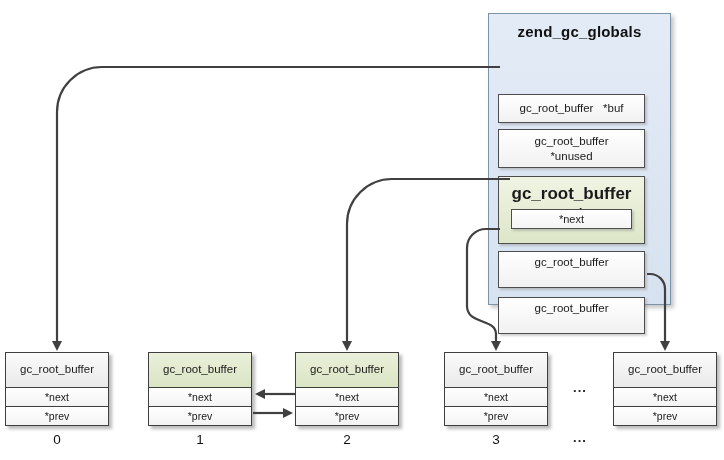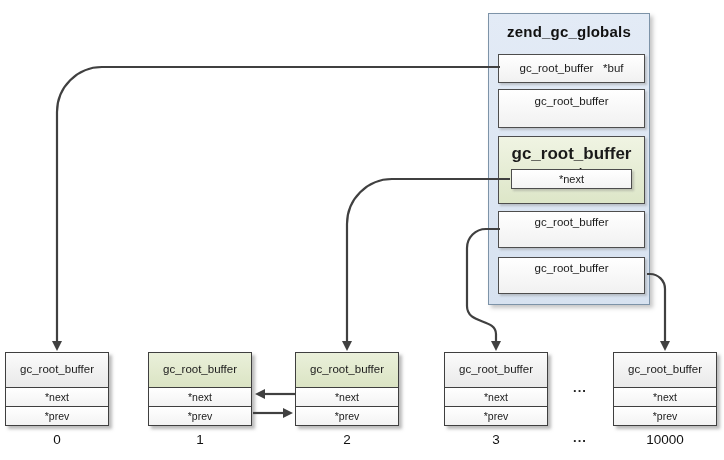--- a/index.html
+++ b/index.html
@@ -2,36 +2,36 @@
 <html><head>
 <meta charset="utf-8">
 <style>
   html,body{margin:0;padding:0;background:#ffffff;}
   #canvas{
     position:relative;width:724px;height:460px;background:#ffffff;overflow:hidden;
     font-family:"Liberation Sans",sans-serif;color:#1a1a1a;
   }
   
   .globals{
-    position:absolute;left:488px;top:13px;width:162px;height:292px;
+    position:absolute;left:488px;top:13px;width:183px;height:292px;
     background:linear-gradient(180deg,#e3ebf6 0%,#d7e2f0 100%);
     border:1.5px solid #7d93a8;box-sizing:border-box;
     box-shadow:3px 3px 4px rgba(130,130,130,0.45);
     padding-left:32px;
   }
   .globals-title{
     position:absolute;left:0;top:9px;width:100%;text-align:center;
     font-weight:bold;font-size:15px;letter-spacing:0.2px;color:#111;
   }
   .field{
     position:absolute;left:9px;width:147px;box-sizing:border-box;
     background:linear-gradient(180deg,#ffffff 0%,#f1f1f1 100%);
     border:1px solid #4d4d4d;
     box-shadow:2px 2px 2px rgba(120,120,120,0.35);
-    text-align:center;font-size:11.5px;
+    text-align:center;font-size:11.5px;margin-top:40px;
   }
   .field .l1{display:block;line-height:15px;}
   .field .l2{display:block;line-height:15px;}
   .f-buf{top:40px;height:29px;line-height:27px;white-space:pre;}
   .f-unused{top:75px;height:39px;padding-top:4px;}
   .f-roots{
     top:122px;height:68px;
     background:linear-gradient(180deg,#f0f4e3 0%,#dde6c8 100%);
   }
   .f-roots .roots-title{display:block;margin-top:7px;font-weight:bold;font-size:17px;}
@@ -72,20 +72,21 @@
 
 <div id="canvas">
 
   <div class="globals">
     <div class="globals-title">zend_gc_globals</div>
 
     <div class="field f-buf">gc_root_buffer   *buf</div>
 
     <div class="field f-unused">
       <span class="l1">gc_root_buffer</span>
+      <span class="l2">*unused</span>
     </div>
 
     <div class="field f-roots">
       <span class="roots-title">gc_root_buffer roots</span>
       <div class="roots-next">*next</div>
     </div>
 
     <div class="field f-first">
       <span class="l1">gc_root_buffer</span>
     </div>
@@ -130,21 +131,20 @@
     </div>
     <div class="index-label">3</div>
   </div>
 
   <div class="buffer-wrap" style="left:613px">
     <div class="buffer">
       <div class="buf-header">gc_root_buffer</div>
       <div class="buf-row">*next</div>
       <div class="buf-row">*prev</div>
     </div>
-    <div class="index-label">10000</div>
   </div>
 
   <div class="dots dots-row">...</div>
   <div class="dots dots-index">...</div>
 
   <svg id="arrows" viewBox="0 0 724 460" xmlns="http://www.w3.org/2000/svg">
     <defs>
       <marker id="ah" markerUnits="userSpaceOnUse" markerWidth="12" markerHeight="12" refX="1" refY="5" orient="auto">
         <path d="M0 0 L10 5 L0 10 z" fill="#404040"></path>
       </marker>

